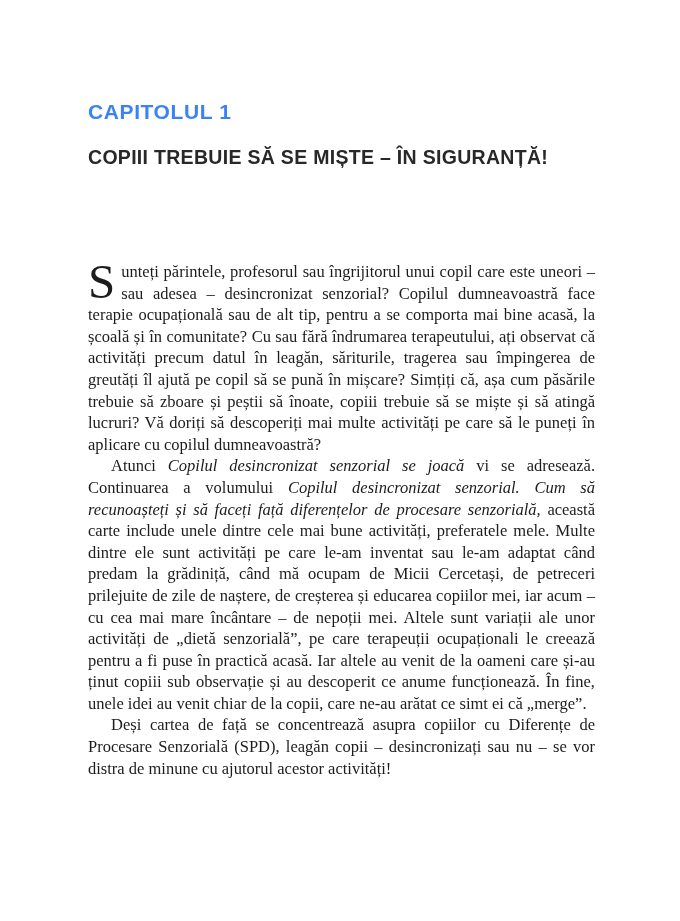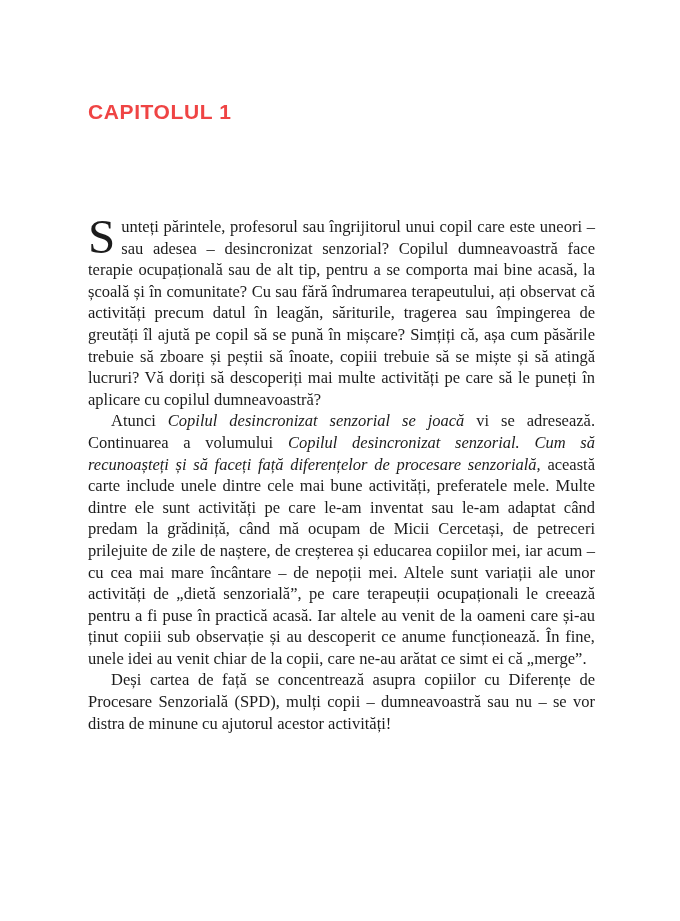--- a/index.html
+++ b/index.html
@@ -11,21 +11,21 @@
     background: #ffffff;
     padding: 100px 85px 0 88px;
     font-family: "Liberation Serif", serif;
     color: #1c1c1c;
     overflow: hidden;
   }
   .chapter-label {
     font-family: "Liberation Sans", sans-serif;
     font-size: 21px;
     font-weight: 700;
-    color: #ef4444;
+    color: #3b82f6;
     letter-spacing: 0.6px;
     margin-bottom: 22px;
   }
   .chapter-title {
     font-family: "Liberation Sans", sans-serif;
     font-size: 19.5px;
     font-weight: 700;
     color: #282828;
     letter-spacing: 0.3px;
   }
@@ -45,18 +45,19 @@
     padding: 2px 6px 0 0;
     color: #1c1c1c;
   }
   em { }
 </style>
 </head>
 <body>
 
 <div class="page">
   <h1 class="chapter-label">CAPITOLUL 1</h1>
+  <h2 class="chapter-title">COPIII TREBUIE SĂ SE MIȘTE – ÎN SIGURANȚĂ!</h2>
   <div class="body-text">
       <p class="para first"><span class="dropcap">S</span><span>unteți părintele, profesorul sau îngrijitorul unui copil care este uneori – sau adesea – desincronizat senzorial? Copilul dumneavoastră face terapie ocupațională sau de alt tip, pentru a se comporta mai bine acasă, la școală și în comunitate? Cu sau fără îndrumarea terapeutului, ați observat că activități precum datul în leagăn, săriturile, tragerea sau împingerea de greutăți îl ajută pe copil să se pună în mișcare? Simțiți că, așa cum păsările trebuie să zboare și peștii să înoate, copiii trebuie să se miște și să atingă lucruri? Vă doriți să descoperiți mai multe activități pe care să le puneți în aplicare cu copilul dumneavoastră?</span></p>
       <p class="para"><span>Atunci </span><em>Copilul desincronizat senzorial se joacă</em><span> vi se adresează. Continuarea a volumului </span><em>Copilul desincronizat senzorial. Cum să recunoașteți și să faceți față diferențelor de procesare senzorială,</em><span> această carte include unele dintre cele mai bune activități, preferatele mele. Multe dintre ele sunt activități pe care le-am inventat sau le-am adaptat când predam la grădiniță, când mă ocupam de Micii Cercetași, de petreceri prilejuite de zile de naștere, de creșterea și educarea copiilor mei, iar acum – cu cea mai mare încântare – de nepoții mei. Altele sunt variații ale unor activități de „dietă senzorială”, pe care terapeuții ocupaționali le creează pentru a fi puse în practică acasă. Iar altele au venit de la oameni care și-au ținut copiii sub observație și au descoperit ce anume funcționează. În fine, unele idei au venit chiar de la copii, care ne-au arătat ce simt ei că „merge”.</span></p>
-      <p class="para"><span>Deși cartea de față se concentrează asupra copiilor cu Diferențe de Procesare Senzorială (SPD), mulți copii – dumneavoastră sau nu – se vor distra de minune cu ajutorul acestor activități!</span></p>
+      <p class="para"><span>Deși cartea de față se concentrează asupra copiilor cu Diferențe de Procesare Senzorială (SPD), leagăn copii – desincronizați sau nu – se vor distra de minune cu ajutorul acestor activități!</span></p>
     </div>
 </div>
 
 </body></html>

